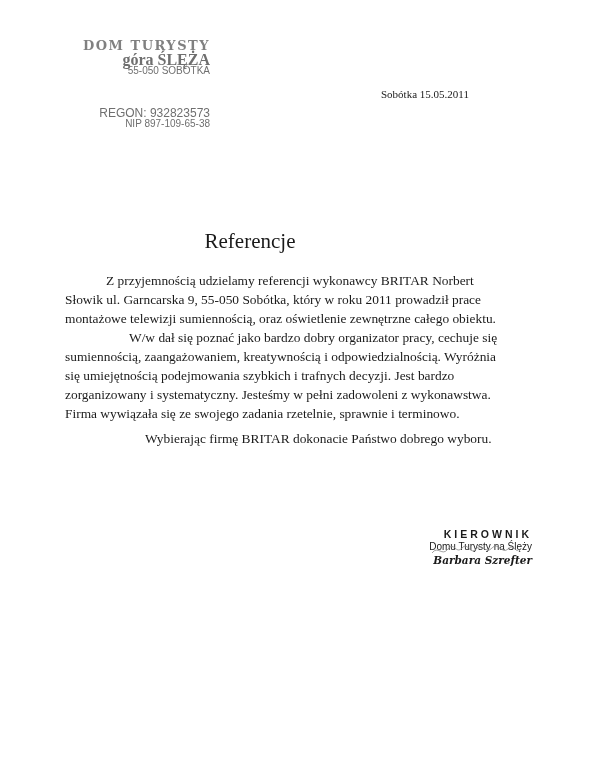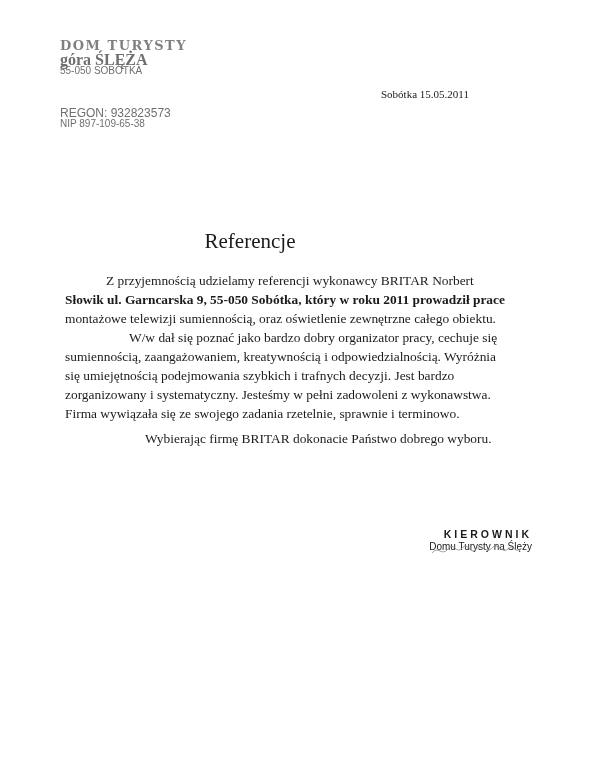--- a/index.html
+++ b/index.html
@@ -1,21 +1,21 @@
 <!DOCTYPE html>
 <html><head>
 <meta charset="utf-8">
 <style>
   html, body { margin: 0; padding: 0; }
   body {
     width: 600px; height: 766px; background: #ffffff; position: relative; overflow: hidden;
     font-family: "Liberation Serif", "DejaVu Serif", serif; color: #1a1a1a;
   }
   .abs { position: absolute; }
-  .stamp { left: 60px; top: 38px; width: 150px; text-align: left; color: #6f6f6f; }
+  .stamp { left: 60px; top: 38px; width: 150px; text-align: right; color: #6f6f6f; }
   .stamp .name { font-family: "DejaVu Serif", serif; font-weight: bold; font-size: 13px; letter-spacing: 1.5px; line-height: 16px; color: #808080; }
   .stamp .line { font-family: "Liberation Sans", sans-serif; font-size: 10px; line-height: 11px; }
   .stamp .line.b { font-weight: bold; font-family: "Liberation Serif", serif; font-size: 16px; }
   .stamp .line.sm { font-size: 12px; line-height: 10px; margin-top: 32px; }
   .date { left: 381px; top: 88px; font-size: 11px; }
   .title { left: 0; width: 500px; top: 229px; text-align: center; font-size: 21px; }
   .para { left: 65px; width: 480px; font-size: 13.4px; line-height: 18.9px; }
   .ln { position: absolute; white-space: nowrap; }
   .sig { left: 392px; top: 528px; width: 140px; text-align: right; }
   .sig .k { font-family: "Liberation Sans", sans-serif; font-weight: bold; font-size: 10.5px; letter-spacing: 3px; line-height: 13px; }
@@ -33,30 +33,31 @@
   <div class="line sm">REGON: 932823573</div>
   <div class="line">NIP 897-109-65-38</div>
 </div>
 
 <div class="abs date">Sobótka 15.05.2011</div>
 
 <div class="abs title">Referencje</div>
 
 <div class="abs para" style="top:0;">
   <span class="ln" style="left:41px; top:272px;">Z przyjemnością udzielamy referencji wykonawcy BRITAR Norbert</span>
-  <span class="ln" style="left:0; top:291px;font-weight:bold;">Słowik ul. Garncarska 9, 55-050 Sobótka, który w roku 2011 prowadził prace</span>
+  <span class="ln" style="left:0; top:291px;">Słowik ul. Garncarska 9, 55-050 Sobótka, który w roku 2011 prowadził prace</span>
   <span class="ln" style="left:0; top:310px;">montażowe telewizji sumiennością, oraz oświetlenie zewnętrzne całego obiektu.</span>
   <span class="ln" style="left:64px; top:329px;">W/w dał się poznać jako bardzo dobry organizator pracy, cechuje się</span>
   <span class="ln" style="left:0; top:348px;">sumiennością, zaangażowaniem, kreatywnością i odpowiedzialnością. Wyróżnia</span>
   <span class="ln" style="left:0; top:367px;">się umiejętnością podejmowania szybkich i trafnych decyzji. Jest bardzo</span>
   <span class="ln" style="left:0; top:386px;">zorganizowany i systematyczny. Jesteśmy w pełni zadowoleni z wykonawstwa.</span>
   <span class="ln" style="left:0; top:405px;">Firma wywiązała się ze swojego zadania rzetelnie, sprawnie i terminowo.</span>
   <span class="ln" style="left:80px; top:430px;">Wybierając firmę BRITAR dokonacie Państwo dobrego wyboru.</span>
 </div>
 
 <div class="abs sig">
   <div class="k">KIEROWNIK</div>
   <div class="d">Domu Turysty na Ślęży</div>
+  <div class="n">Barbara Szrefter</div>
 </div>
 
 <svg class="abs scribble" viewBox="0 0 90 16">
   <path d="M2 10 C8 2, 12 14, 18 6 S26 12, 32 5 S40 13, 46 6 S56 12, 62 5 S72 12, 78 6 S86 10, 88 7" fill="none" stroke="#8a8a8a" stroke-width="0.8"></path>
 </svg>
 
 </body></html>

